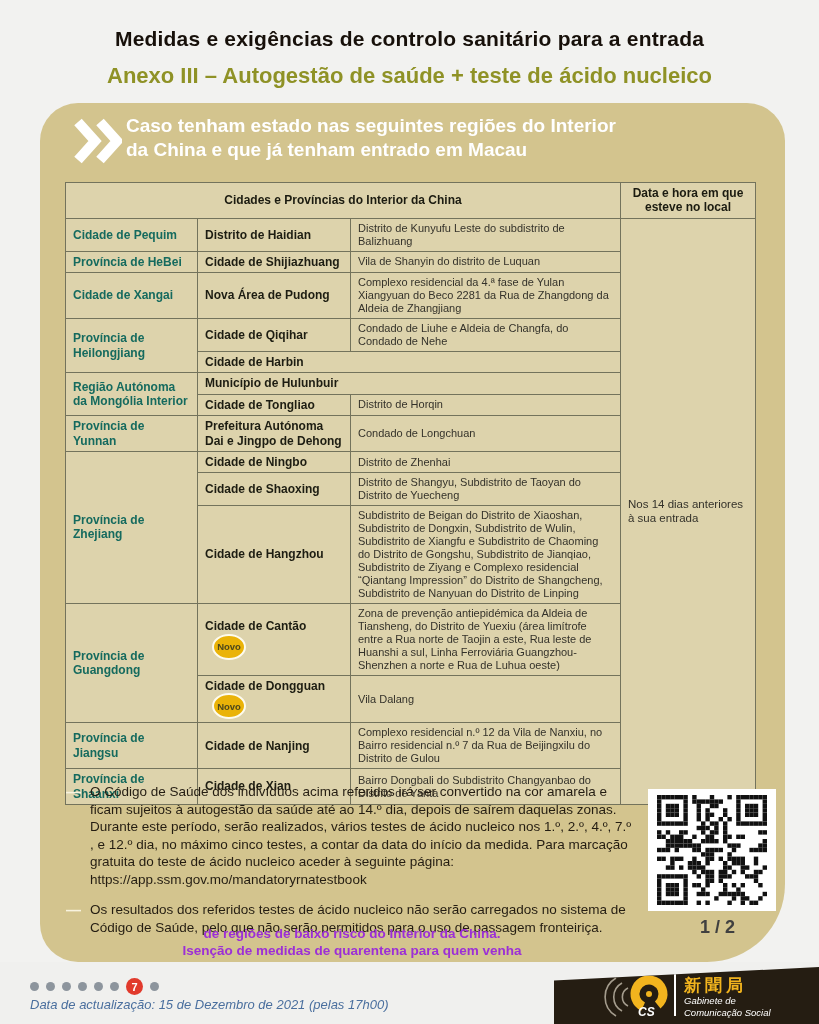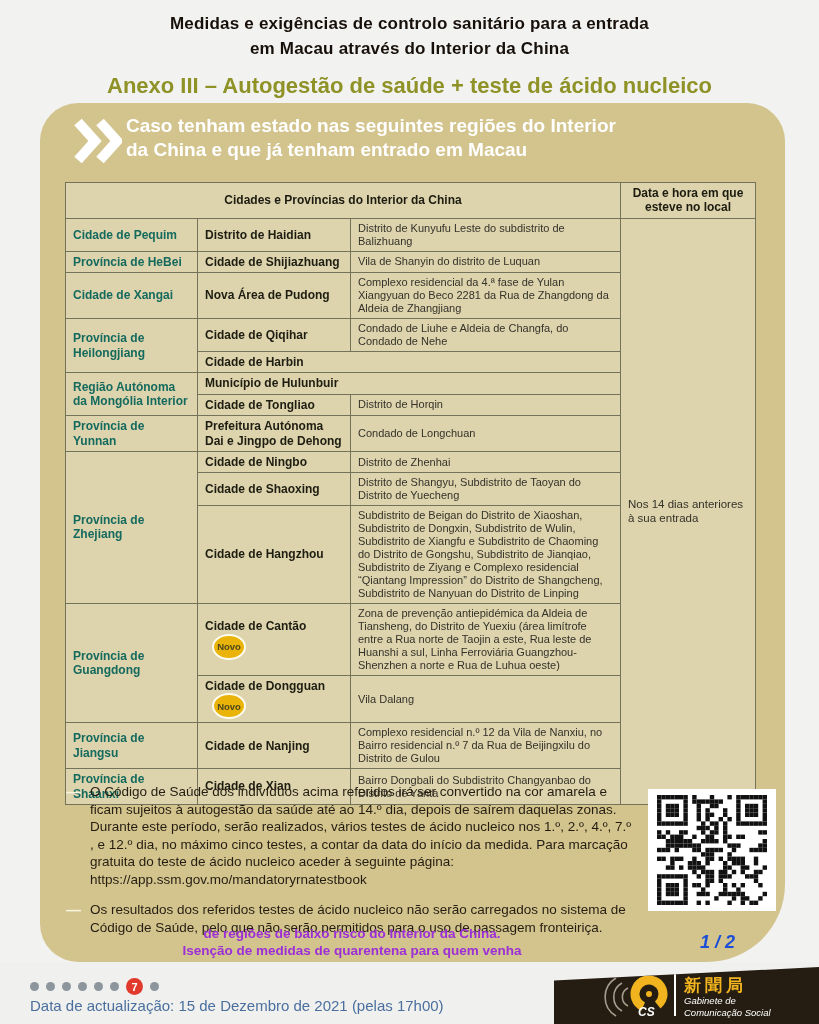--- a/index.html
+++ b/index.html
@@ -1,21 +1,21 @@
 <!DOCTYPE html>
 <html><head>
 <meta charset="utf-8">
 <style>
   * { margin:0; padding:0; box-sizing:border-box; }
   body { font-family:"Liberation Sans", sans-serif; background:#e8e8e8; }
   .page { position:relative; width:819px; height:1024px; background:#f2f2f0; overflow:hidden; margin:0 auto; }
 
   
   .titles { text-align:center; padding-top:11px; }
-  .title-line { font-size:17px; font-weight:bold; color:#17100a; line-height:25px; letter-spacing:0.2px; }
+  .title-line { font-size:21px; font-weight:bold; color:#17100a; line-height:25px; letter-spacing:0.2px;margin-top:15px; }
   .subtitle { font-size:22px; font-weight:bold; color:#8f9226; line-height:26px; margin-top:12px; }
 
   
   .main-box { position:absolute; left:40px; top:103px; width:745px; height:859px;
               background:#d3c48e; border-radius:38px 38px 78px 38px; }
   .box-header { position:relative; height:76px; }
   .chevrons { position:absolute; left:32px; top:14px; }
   .box-header-text { position:absolute; left:86px; top:11px; color:#ffffff;
                      font-size:19px; font-weight:bold; line-height:24px; }
 
@@ -36,41 +36,40 @@
   .bullets { position:absolute; left:26px; top:680px; width:572px; }
   .bullet { display:flex; margin-bottom:13px; }
   .dash { color:#f8f3df; font-weight:bold; font-size:15px; width:24px; flex:0 0 24px; line-height:17.5px; }
   .btext { font-size:13.5px; line-height:17.5px; color:#241d12; }
   .purple-note { position:absolute; left:26px; top:822px; width:572px; text-align:center;
                  color:#9c2fd6; font-weight:bold; font-size:13.5px; line-height:17px; }
 
   
   .qr { position:absolute; left:608px; top:686px; width:128px; height:122px; background:#ffffff;
         display:flex; align-items:center; justify-content:center; }
-  .page-num { position:absolute; right:50px; bottom:9px; color:#1d4ed8; font-weight:bold; font-size:18px;font-style:italic; }
+  .page-num { position:absolute; right:50px; bottom:24px; color:#404040; font-weight:bold; font-size:18px; }
 
   
   .footer { position:absolute; left:0; top:962px; width:819px; height:62px; background:#f0f0ee; }
   .dots { position:absolute; left:30px; top:16px; display:flex; align-items:center; gap:7px; }
   .dot { width:9px; height:9px; border-radius:50%; background:#8d959d; }
   .step-circle { width:17px; height:17px; border-radius:50%; background:#e13a2c; color:#fff;
                  font-size:11px; font-weight:bold; display:flex; align-items:center; justify-content:center; }
-  .update-date { position:absolute; left:30px; top:35px; font-size:15px; color:#4a6f9e; }
+  .update-date { position:absolute; left:30px; top:35px; font-size:13px; color:#4a6f9e;font-style:italic; }
   .logo-panel { position:absolute; right:0; bottom:0; width:265px; height:62px; background:#251d12;
                 clip-path:polygon(0 30%, 100% 8%, 100% 100%, 0 100%); }
   .logo-panel svg { position:absolute; left:0; top:4px; }
 </style>
 </head>
 <body>
 
 <div class="page">
 
   <div class="titles">
     <div class="title-line">Medidas e exigências de controlo sanitário para a entrada</div>
-    <div class="title-line">em Macau através do Interior da China</div>
     <div class="subtitle">Anexo III – Autogestão de saúde + teste de ácido nucleico</div>
   </div>
 
   <div class="main-box">
 
     <div class="box-header">
       <span class="chevrons">
         <svg width="50" height="48" viewBox="0 0 50 48">
           <polyline points="6,5 23,24 6,43" fill="none" stroke="#ffffff" stroke-width="10"></polyline>
           <polyline points="28,5 45,24 28,43" fill="none" stroke="#ffffff" stroke-width="10"></polyline>

